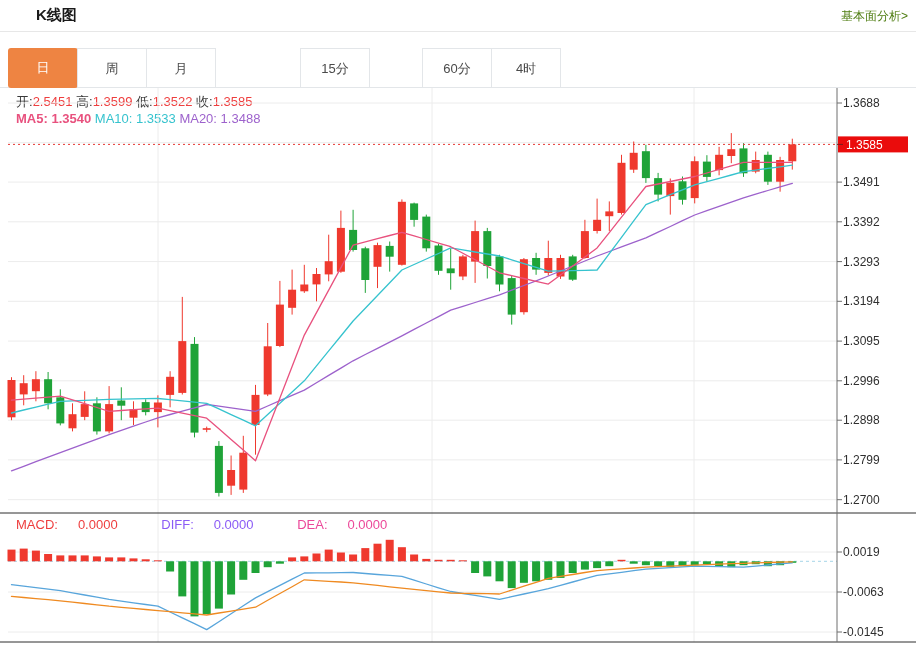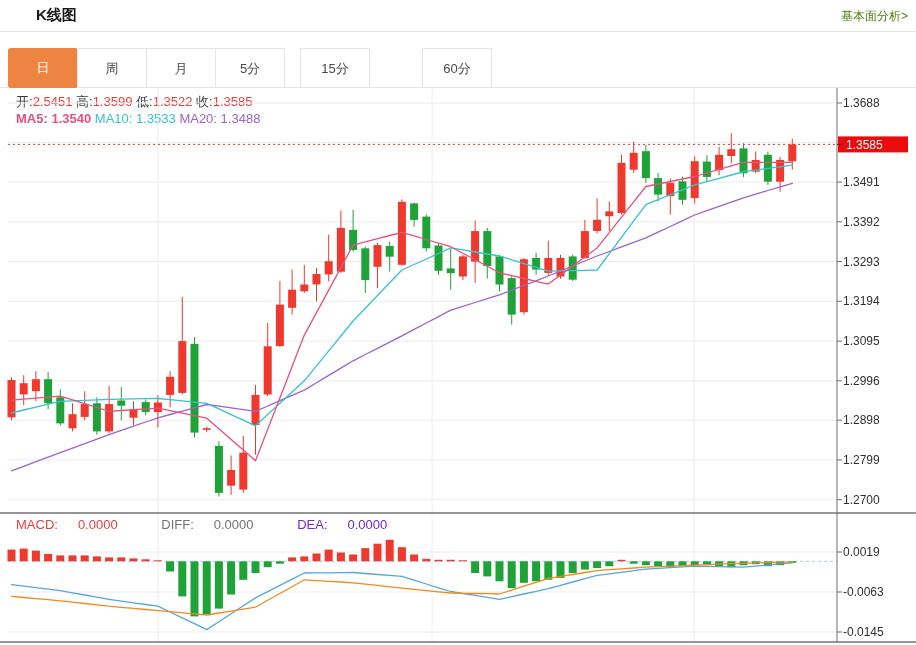--- a/index.html
+++ b/index.html
@@ -26,42 +26,42 @@
 <body>
 
 <div class="hdr-title">K线图</div>
 <div class="hdr-link">基本面分析&gt;</div>
 <div class="hdr-divider"></div>
 
 <div class="tabbar">
   <div class="tab active" style="left:8px">日</div>
   <div class="tab" style="left:77px">周</div>
   <div class="tab" style="left:146px">月</div>
-  <div class="tab" style="left:215px">5分</div>
   <div class="tab" style="left:300px">15分</div>
   <div class="tab" style="left:422px">60分</div>
+  <div class="tab" style="left:491px">4时</div>
 </div>
 
 <div class="legend-row" style="top:93px">
   <span class="pair"><span class="lab">开:</span><span class="val">2.5451</span></span>
   <span class="pair"><span class="lab">高:</span><span class="val">1.3599</span></span>
   <span class="pair"><span class="lab">低:</span><span class="val">1.3522</span></span>
   <span class="pair"><span class="lab">收:</span><span class="val">1.3585</span></span>
 </div>
 
 <div class="legend-row" style="top:111px">
   <span class="ma-pair" id="ma5-pair" style="color: rgb(232, 81, 126); font-weight: bold;"><span>MA5:</span> <span>1.3540</span></span>
   <span class="ma-pair" id="ma10-pair" style="color: rgb(54, 195, 206);"><span>MA10:</span> <span>1.3533</span></span>
   <span class="ma-pair" id="ma20-pair" style="color: rgb(157, 98, 204);"><span>MA20:</span> <span>1.3488</span></span>
 </div>
 
 <div class="macd-legend">
   <span id="macd-pair" style="color: rgb(238, 62, 62);"><span>MACD:</span><span>0.0000</span></span>
-  <span id="diff-pair" style="color: #737373;"><span>DIFF:</span><span>0.0000</span></span>
-  <span id="dea-pair" style="color: #6d28d9; text-align: right;"><span>DEA:</span><span>0.0000</span></span>
+  <span id="diff-pair" style="color: #8b5cf6;"><span>DIFF:</span><span>0.0000</span></span>
+  <span id="dea-pair" style="color: #ec4899; text-align: right;"><span>DEA:</span><span>0.0000</span></span>
 </div>
 
 <svg id="chart" width="916" height="645">
     <g>
       <line x1="158" y1="88" x2="158" y2="642" stroke="#ececec" stroke-width="1"></line>
       <line x1="432" y1="88" x2="432" y2="642" stroke="#ececec" stroke-width="1"></line>
       <line x1="694" y1="88" x2="694" y2="642" stroke="#ececec" stroke-width="1"></line>
       <line x1="8" y1="103.0" x2="837" y2="103.0" stroke="#ececec"></line>
       <line x1="8" y1="182.1" x2="837" y2="182.1" stroke="#ececec"></line>
       <line x1="8" y1="221.8" x2="837" y2="221.8" stroke="#ececec"></line>

